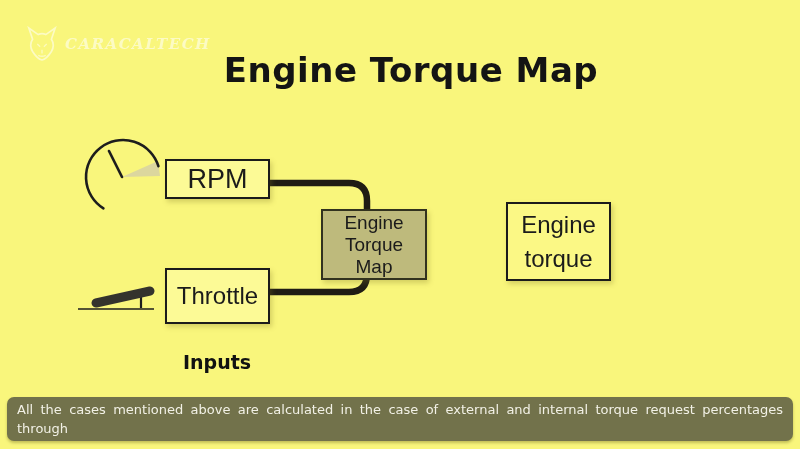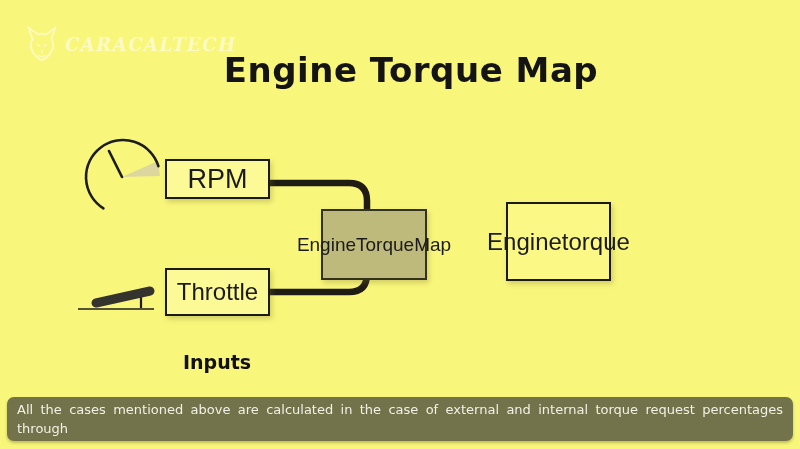--- a/index.html
+++ b/index.html
@@ -11,21 +11,21 @@
 
   
   .logo {
     position:absolute; left:26px; top:26px;
     display:flex; align-items:center; gap:7px;
     color:rgba(255,255,255,0.55);
   }
   .logo .brand {
     font-family:"DejaVu Serif", serif;
     font-style:italic; font-weight:bold;
-    font-size:18px; letter-spacing:1.5px;
+    font-size:15px; letter-spacing:1.5px;
   }
 
   
   .title {
     position:absolute; top:50px; left:0; width:100%;
     text-align:center; transform:translateX(11px);
     font-family:"DejaVu Sans", sans-serif;
     font-weight:bold; font-size:34px; color:#141414;
     letter-spacing:0.5px;
   }
@@ -34,23 +34,23 @@
   .diagram-svg { position:absolute; left:0; top:0; }
 
   
   .box {
     position:absolute; box-sizing:border-box;
     border:2px solid #1B1B1B;
     display:flex; align-items:center; justify-content:center;
     text-align:center; color:#1B1B1B;
     box-shadow:2px 3px 5px rgba(125,115,35,0.30);
   }
-  .box.col { flex-direction:row; }
+  .box.col { flex-direction:column; }
   #rpm-box      { left:165px; top:159px; width:105px; height:40px; background:#FCFA96; font-size:27px; }
-  #throttle-box { left:165px; top:268px; width:105px; height:48px; background:#FCFA96; font-size:24px; }
+  #throttle-box { left:165px; top:268px; width:105px; height:56px; background:#FCFA96; font-size:24px; }
   #map-box      { left:321px; top:209px; width:106px; height:71px; background:#BEBA7C; border-color:#32321F; font-size:19px; line-height:22px; }
   #output-box   { left:506px; top:202px; width:105px; height:79px; background:#FBF885; font-size:24px; line-height:34px; }
 
   .inputs-label {
     position:absolute; left:183px; top:351px;
     font-family:"DejaVu Sans", sans-serif;
     font-weight:bold; font-size:19px; color:#111;
   }
 
   

